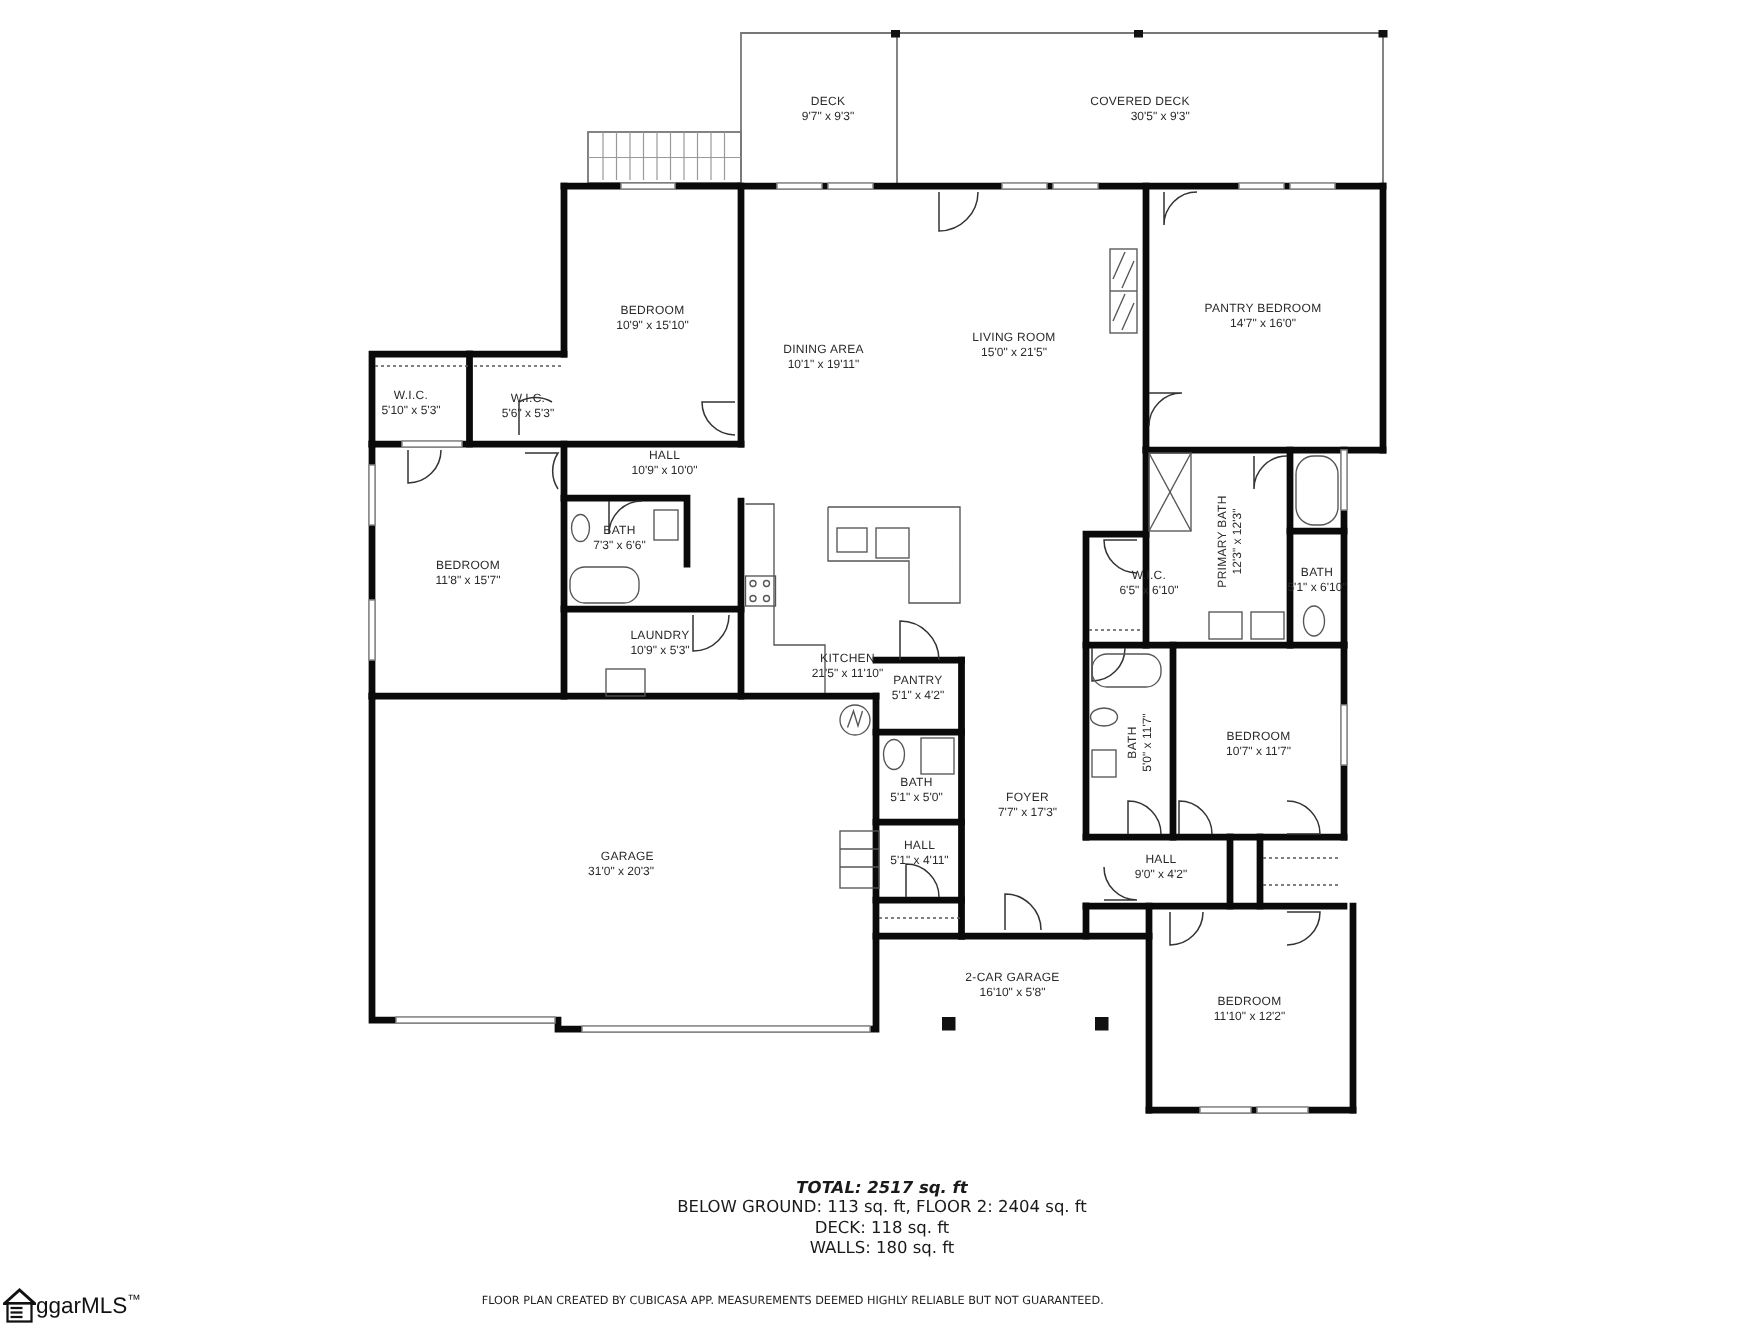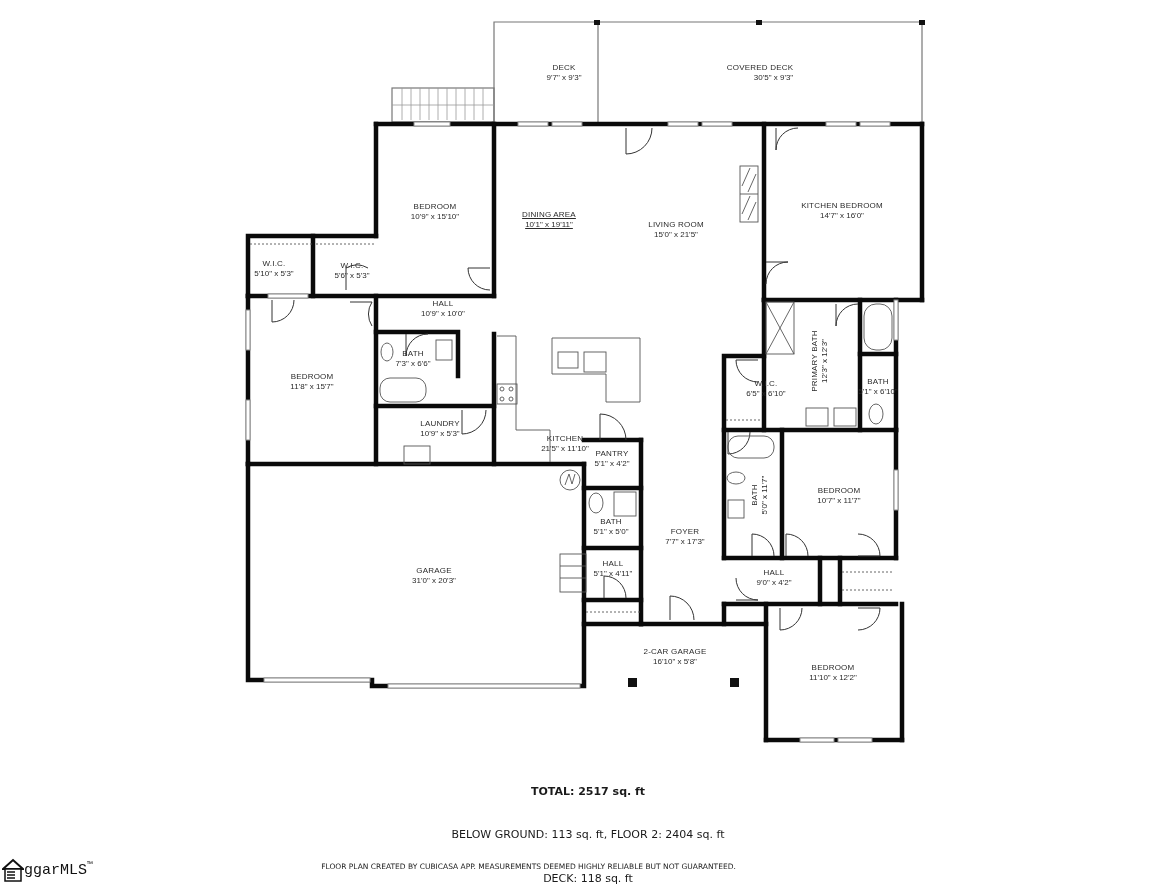--- a/index.html
+++ b/index.html
@@ -3,24 +3,24 @@
 <meta charset="utf-8">
 <style>
   html, body { margin:0; padding:0; background:#ffffff; }
   body { width:1176px; height:886px; position:relative; overflow:hidden; font-family:"Liberation Sans", sans-serif; }
   #plan { position:absolute; left:0; top:0; width:1176px; height:886px; }
   .lbl { position:absolute; text-align:center; color:#2a2a2a; font-size:8px; line-height:10px; transform:translate(-50%,-50%); white-space:nowrap; }
   .lbl .n { display:block; letter-spacing:0.2px; }
   .lbl .d { display:block; }
   .vert { transform:translate(-50%,-50%) rotate(-90deg); }
   #totals { position:absolute; left:0; width:1176px; top:785px; text-align:center; font-family:"DejaVu Sans", sans-serif; color:#1a1a1a; }
-  #totals .t { font-weight:bold; font-size:11px; line-height:13px; }
-  #totals .l { font-size:11px; line-height:13.5px;margin-top:30px; }
+  #totals .t { font-weight:bold; font-size:11px; line-height:13px;font-style:italic; }
+  #totals .l { font-size:11px; line-height:13.5px; }
   #disclaimer { position:absolute; left:0; width:1057px; top:862px; text-align:center; font-family:"DejaVu Sans", sans-serif; font-size:7.5px; color:#222; }
-  #logo { position:absolute; left:2px; top:856px; height:28px; display:flex; align-items:center; font-family:Liberation Mono, monospace; font-size:15px; color:#111; }
+  #logo { position:absolute; left:2px; top:856px; height:28px; display:flex; align-items:center; font-family:Liberation Sans, sans-serif; font-size:15px; color:#111; }
   #logo .tm { font-size:9px; vertical-align:top; position:relative; top:-4px; }
 </style>
 </head>
 <body>
 
 <svg id="plan" viewBox="0 0 1176 886" xmlns="http://www.w3.org/2000/svg">
 
   <g fill="none" stroke="#777" stroke-width="1.2">
     <polyline points="494,122 494,22 922,22 922,122"></polyline>
     <line x1="598" y1="22" x2="598" y2="122"></line>
@@ -197,50 +197,50 @@
     <line x1="842" y1="590" x2="894" y2="590" stroke-dasharray="2,2"></line>
     <line x1="586" y1="612" x2="640" y2="612" stroke-dasharray="2,2"></line>
   </g>
 
   <g fill="#111">
     <rect x="628" y="678" width="9" height="9"></rect>
       <rect x="730" y="678" width="9" height="9"></rect>
   </g>
 </svg>
 
-<div class="lbl" style="left:564px;top:73px;">
+<div class="lbl" style="left:552px;top:73px;">
     <span class="n">DECK</span>
     <span class="d">9'7" x 9'3"</span>
   </div>
 <div class="lbl" style="left:760px;top:73px;text-align:right;">
     <span class="n">COVERED DECK</span>
     <span class="d">30'5" x 9'3"</span>
   </div>
 <div class="lbl" style="left:435px;top:212px;">
     <span class="n">BEDROOM</span>
     <span class="d">10'9" x 15'10"</span>
   </div>
 <div class="lbl" style="left:274px;top:269px;">
     <span class="n">W.I.C.</span>
     <span class="d">5'10" x 5'3"</span>
   </div>
 <div class="lbl" style="left:352px;top:271px;">
     <span class="n">W.I.C.</span>
     <span class="d">5'6" x 5'3"</span>
   </div>
-<div class="lbl" style="left:549px;top:220px;text-decoration:underline;">
+<div class="lbl" style="left:549px;top:238px;">
     <span class="n">DINING AREA</span>
     <span class="d">10'1" x 19'11"</span>
   </div>
 <div class="lbl" style="left:676px;top:230px;">
     <span class="n">LIVING ROOM</span>
     <span class="d">15'0" x 21'5"</span>
   </div>
 <div class="lbl" style="left:842px;top:211px;">
-    <span class="n">KITCHEN BEDROOM</span>
+    <span class="n">PANTRY BEDROOM</span>
     <span class="d">14'7" x 16'0"</span>
   </div>
 <div class="lbl" style="left:443px;top:309px;">
     <span class="n">HALL</span>
     <span class="d">10'9" x 10'0"</span>
   </div>
 <div class="lbl" style="left:312px;top:382px;">
     <span class="n">BEDROOM</span>
     <span class="d">11'8" x 15'7"</span>
   </div>
@@ -289,21 +289,21 @@
     <span class="d">5'0" x 11'7"</span>
   </div>
 <div class="lbl" style="left:839px;top:496px;">
     <span class="n">BEDROOM</span>
     <span class="d">10'7" x 11'7"</span>
   </div>
 <div class="lbl" style="left:774px;top:578px;">
     <span class="n">HALL</span>
     <span class="d">9'0" x 4'2"</span>
   </div>
-<div class="lbl" style="left:434px;top:576px;">
+<div class="lbl" style="left:414px;top:576px;text-align:right;">
     <span class="n">GARAGE</span>
     <span class="d">31'0" x 20'3"</span>
   </div>
 <div class="lbl" style="left:675px;top:657px;">
     <span class="n">2-CAR GARAGE</span>
     <span class="d">16'10" x 5'8"</span>
   </div>
 <div class="lbl" style="left:833px;top:673px;">
     <span class="n">BEDROOM</span>
     <span class="d">11'10" x 12'2"</span>

